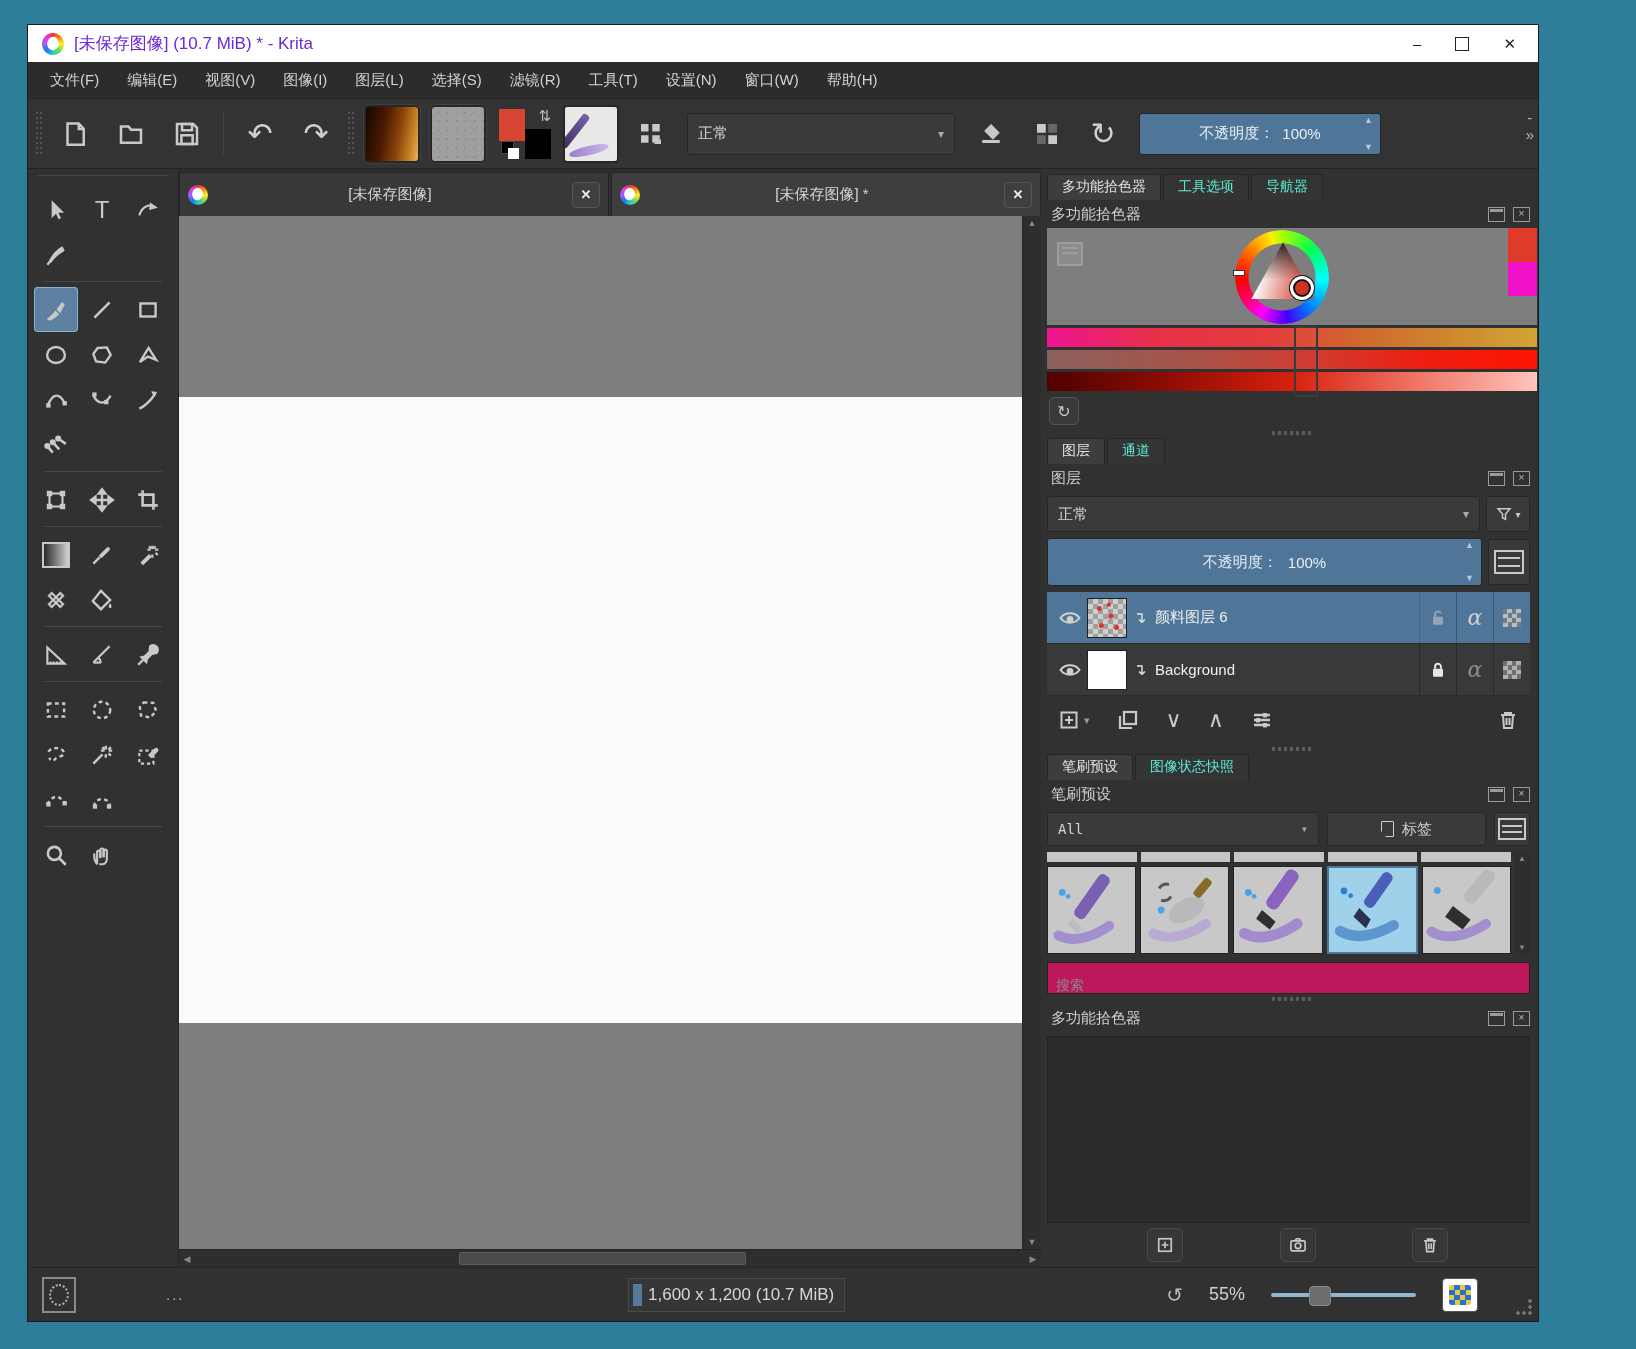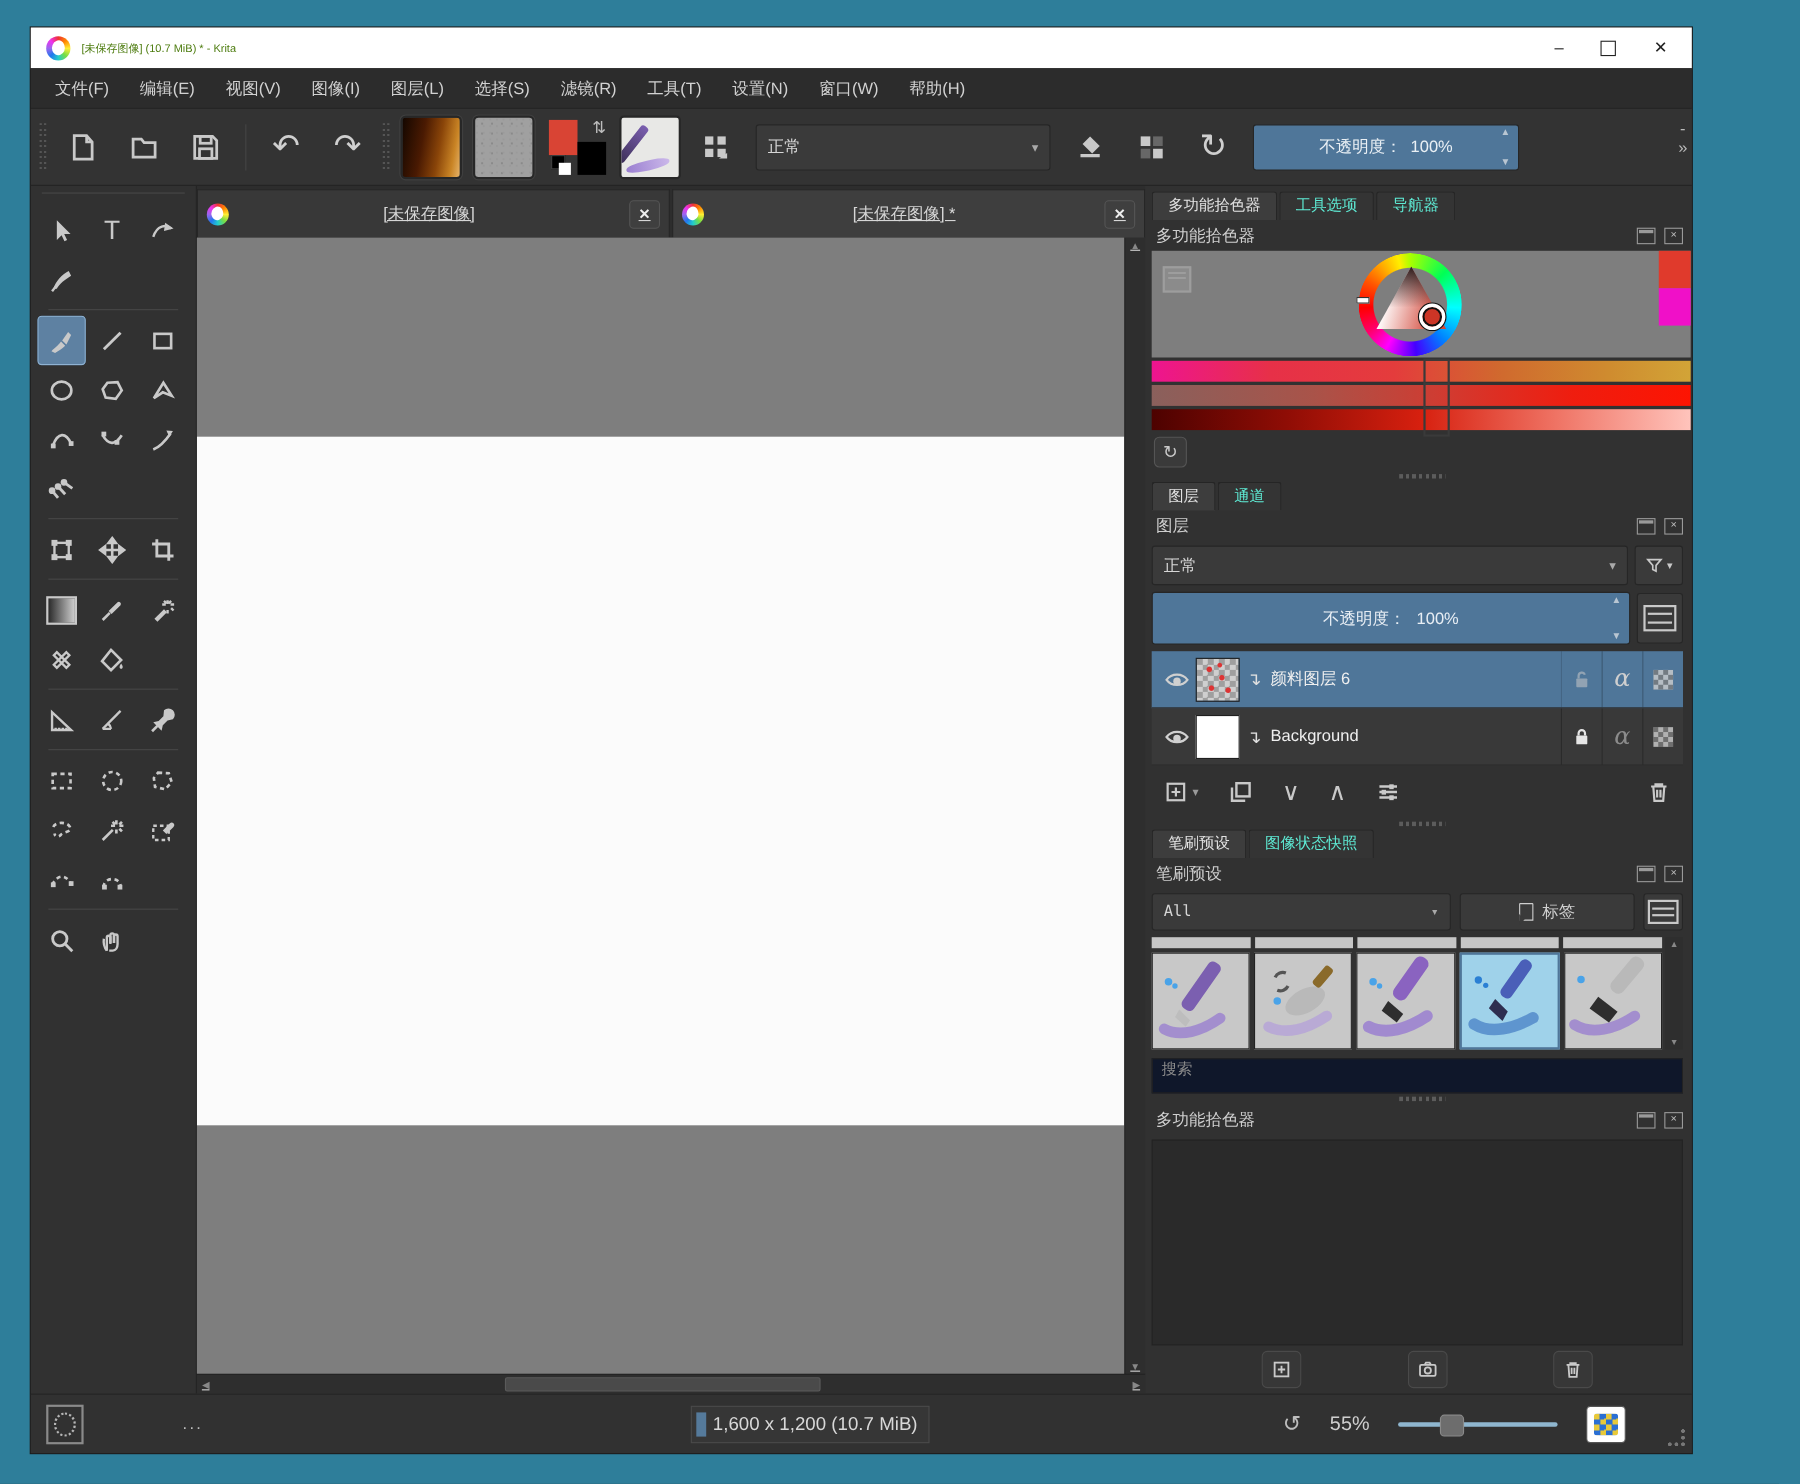--- a/index.html
+++ b/index.html
@@ -8,21 +8,21 @@
     font-family:"Liberation Sans", sans-serif;
     -webkit-font-smoothing:antialiased;overflow:hidden;position:relative;
     color:#d6d6d6;font-size:15px;
   }
   .window{position:absolute;left:28px;top:25px;width:1510px;height:1296px;background:#313131;box-shadow:0 0 0 1px #1b1b1b;display:flex;flex-direction:column;}
   
   .titlebar{height:37px;background:#ffffff;color:#111;display:flex;align-items:center;padding:0 8px;flex:none;}
   .logo{width:22px;height:22px;border-radius:50%;margin:0 10px 0 6px;position:relative;flex:none;
     background:conic-gradient(#e33,#f80,#fe3,#7d4,#2cc,#27e,#96e,#e3e,#e33);}
   .logo::after{content:"";position:absolute;left:5px;top:4px;width:12px;height:13px;border-radius:60% 40% 55% 45%;background:#fff;transform:rotate(-20deg);}
-  .title-text{font-size:10px;color:#4d7c0f;}
+  .title-text{font-size:17px;color:#6d28d9;}
   .win-controls{margin-left:auto;display:flex;align-items:center;gap:34px;padding-right:14px;color:#222;}
   .win-btn{font-size:15px;line-height:1;cursor:default;}
   .win-btn.max{font-size:13px;border:1.5px solid #222;width:12px;height:12px;}
   
   .menubar{height:36px;background:#2c2c2c;display:flex;align-items:center;padding:0 10px;gap:4px;border-bottom:1px solid #242424;flex:none;}
   .menu-item{padding:5px 12px;color:#d2d2d2;}
   
   .toolbar{height:69px;background:#333333;display:flex;align-items:center;padding:0 4px;border-bottom:1px solid #232323;flex:none;position:relative;}
   .grip{width:7px;height:44px;margin:0 4px;background:repeating-linear-gradient(to bottom,#555 0 2px,transparent 2px 5px),repeating-linear-gradient(to bottom,#555 0 2px,transparent 2px 5px);background-size:2px 100%,2px 100%;background-position:0 0,4px 0;background-repeat:repeat-y;}
   .tbtn{width:52px;height:54px;border-radius:4px;display:flex;align-items:center;justify-content:center;margin:0 2px;color:#cfcfcf;}
@@ -58,21 +58,21 @@
   .toolbox{width:146px;background:#313131;border-right:1px solid #232323;padding:4px 2px 0 2px;flex:none;}
   .tb-handle{height:5px;margin:2px 8px 6px 8px;border-top:1px solid #484848;}
   .tools{display:grid;grid-template-columns:repeat(3,46px);justify-content:center;}
   .tool{width:44px;height:45px;display:flex;align-items:center;justify-content:center;color:#c9c9c9;border-radius:4px;}
   .tool svg{width:26px;height:26px;}
   .tool .uni{font-size:24px;line-height:1;}
   .tool.selected{background:#5e81a2;box-shadow:inset 0 0 0 1px #8fb2d2;}
   .tool-sep{grid-column:1 / span 3;height:10px;position:relative;}
   .tool-sep::after{content:"";position:absolute;left:10px;right:10px;top:4px;border-top:1px solid #484848;}
   
-  .canvas-col{width:862px;display:flex;flex-direction:column;flex:none;background:#313131;text-decoration:underline;}
+  .canvas-col{width:862px;display:flex;flex-direction:column;flex:none;background:#313131;}
   .doc-tabs{height:44px;display:flex;flex:none;padding-top:3px;background:#2d2d2d;gap:2px;}
   .doc-tab{flex:1;background:#383838;border:1px solid #262626;border-bottom:none;display:flex;align-items:center;padding:0 8px;position:relative;}
   .doc-tab.active{background:#3e3e3e;}
   .doc-tab .dtitle{flex:1;text-align:center;color:#d6d6d6;}
   .tab-close{width:26px;height:24px;border-radius:4px;background:#3f3f3f;border:1px solid #555;color:#eee;display:flex;align-items:center;justify-content:center;font-size:13px;font-weight:bold;}
   .mini-logo{width:20px;height:20px;border-radius:50%;position:relative;flex:none;background:conic-gradient(#e33,#f80,#fe3,#7d4,#2cc,#27e,#96e,#e3e,#e33);}
   .mini-logo::after{content:"";position:absolute;left:4px;top:3px;width:11px;height:12px;border-radius:60% 40% 55% 45%;background:#fff;transform:rotate(-20deg);}
   .viewport-wrap{flex:1;display:flex;min-height:0;}
   .viewport{flex:1;background:#7e7e7e;position:relative;overflow:hidden;}
   .page{position:absolute;left:0;right:0;top:181px;height:626px;background:#fbfbfb;}
@@ -161,21 +161,21 @@
   .cfg-btn .pb i{height:2px;background:#c9c9c9;}
   .preset-area{margin:6px 8px 0 0;flex:none;display:flex;}
   .preset-grid{flex:1;}
   .preset-sliver{height:10px;display:flex;gap:4px;margin-bottom:4px;}
   .preset-sliver i{flex:1;background:#c6c6c6;}
   .preset-row{display:flex;gap:4px;height:88px;}
   .preset{flex:1;background:#c8c8c8;position:relative;overflow:hidden;border:1px solid #222;}
   .preset.selected{background:#9fd2ea;border:2px solid #4f7699;}
   .preset svg{width:100%;height:100%;}
   .pscroll{width:16px;margin-left:3px;background:#2e2e2e;display:flex;flex-direction:column;justify-content:space-between;align-items:center;color:#888;font-size:8px;padding:2px 0;}
-  .search-box{margin:8px 8px 0 0;height:30px;background:#0f172a;border:1px solid #222;display:flex;align-items:flex-start;flex:none;}
+  .search-box{margin:8px 8px 0 0;height:30px;background:#be185d;border:1px solid #222;display:flex;align-items:flex-end;flex:none;}
   .search-box input{background:transparent;border:none;outline:none;color:#bdbdbd;font-family:"Liberation Sans",sans-serif;font-size:14px;padding:0 8px;width:100%;}
   .search-box input::placeholder{color:#8a8a8a;}
   
   .snap-list{margin:4px 8px 0 0;background:#2a2a2a;border:1px solid #232323;flex:1;min-height:60px;}
   .snap-btns{height:44px;display:flex;align-items:center;justify-content:space-between;padding:0 90px 0 100px;flex:none;color:#c9c9c9;}
   .snapb{width:34px;height:32px;border:1px solid #4a4a4a;border-radius:5px;background:#373737;display:flex;align-items:center;justify-content:center;font-size:19px;color:#cfcfcf;}
   .snapb svg{width:20px;height:20px;}
   
   .statusbar{height:53px;background:#313131;border-top:1px solid #262626;display:flex;align-items:center;padding:0 14px;flex:none;position:relative;}
   .sel-shape{width:30px;height:32px;border:2px solid #8a8a8a;display:flex;align-items:center;justify-content:center;}

